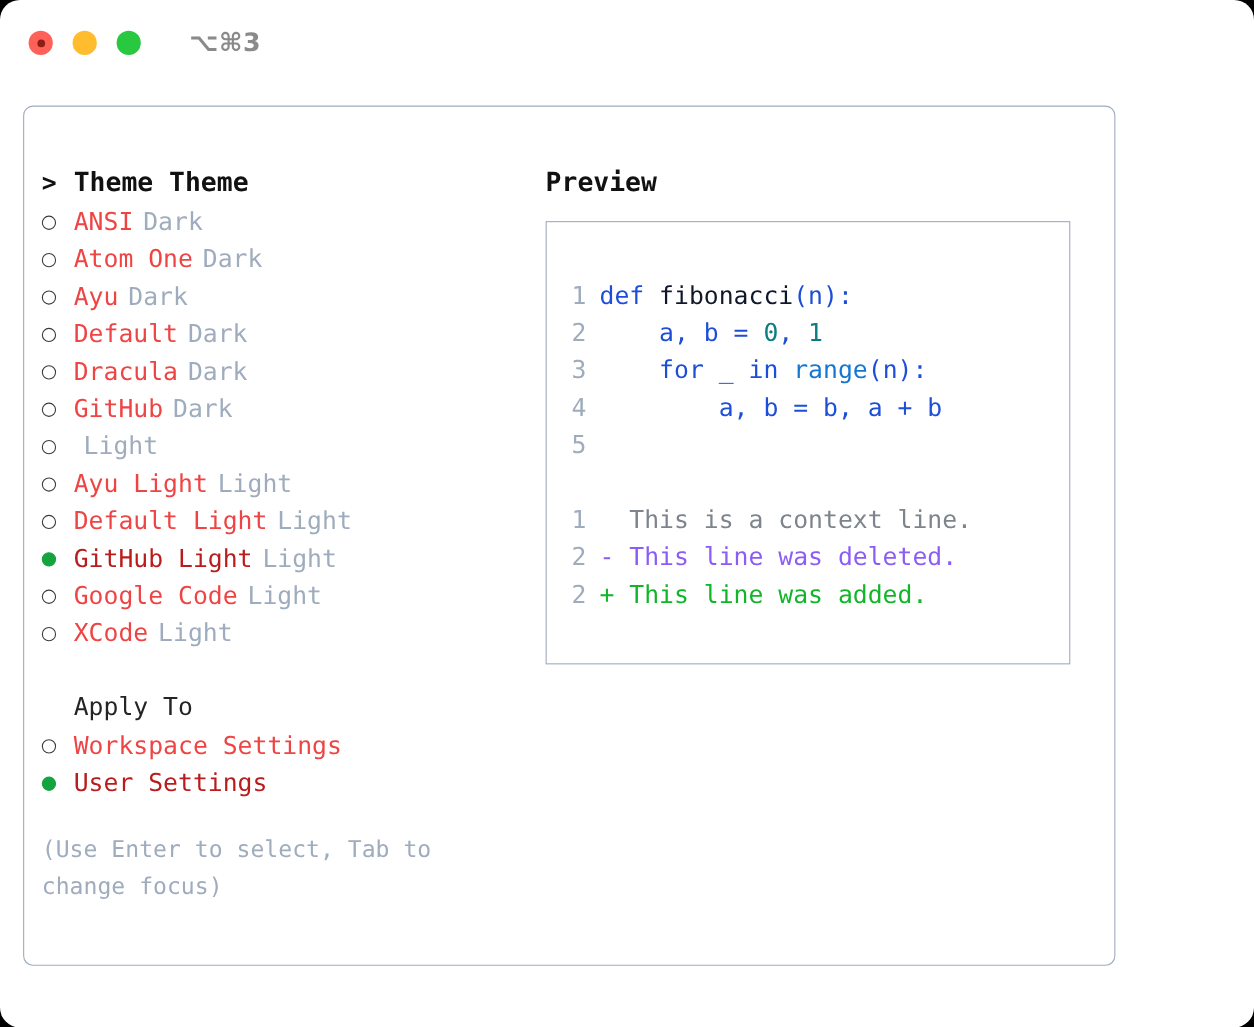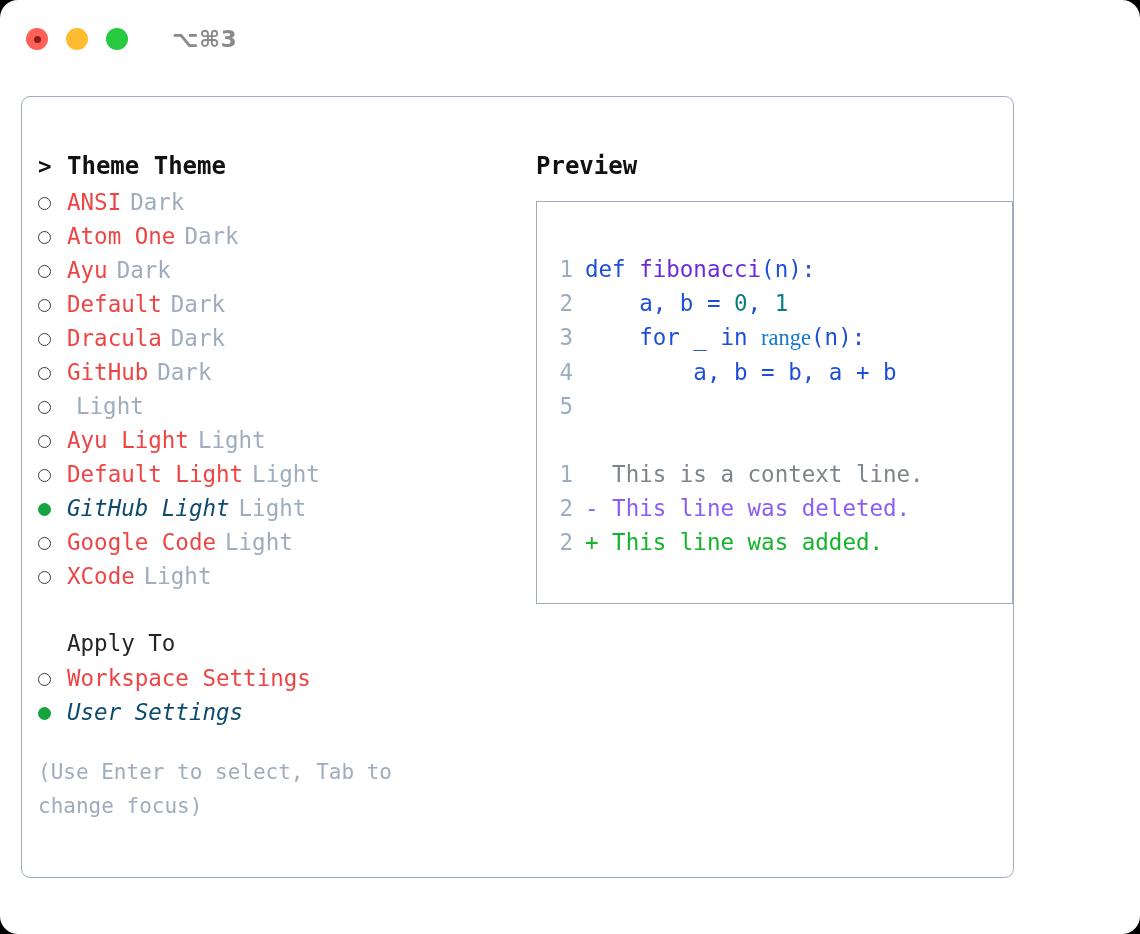--- a/index.html
+++ b/index.html
@@ -106,21 +106,21 @@
     border: 1.6px solid #3b3b3b;
     background: transparent;
     display: inline-block;
   }
   .radio.sel {
     background: #15a33f;
     border-color: #15a33f;
   }
 
   .label      { color: #ef4444; }
-  .label.sel  { color: #0c4a6e; font-style: italic; }
+  .label.sel  { color: #b91c1c; }
   .suffix     { color: #9facbd; padding-left: 9px; }
 
   .header-row { height: 38px; line-height: 38px; }
   .header-row .label {
     font-weight: bold;
     font-size: 24px;
     color: #111111;
   }
 
   .section-head {
@@ -138,21 +138,21 @@
     font-size: 21px;
     line-height: 34px;
     color: #9facbd;
     width: 410px;
     padding-left: 0px;
   }
 
   
   #right-col {
     position: absolute;
-    left: 503px; top: 50px;
+    left: 463px; top: 50px;
     width: 500px;
     padding-left: 11px;
   }
   #preview-title {
     font-size: 24px;
     font-weight: bold;
     color: #111111;
     line-height: 38px;
     margin-bottom: 16px;
   }
@@ -172,23 +172,23 @@
   }
   .ln {
     width: 30px;
     flex: none;
     text-align: right;
     color: #9facbd;
     padding-right: 12px;
   }
 
   .tok-plain { color: #1d4ed8; }
-  .tok-fn    { color: #6d28d9; }
+  .tok-fn    { color: #0f172a; }
   .tok-num   { color: #0b7c83; }
-  .tok-call  { color: #1477d1; font-family: Liberation Serif, serif; }
+  .tok-call  { color: #1477d1; }
   .tok-ctx   { color: #7d848c; }
   .tok-del   { color: #8b5cf6; }
   .tok-add   { color: #12b52a; }
 </style>
 </head>
 <body>
 
 <div id="window">
 
   <div id="titlebar">

